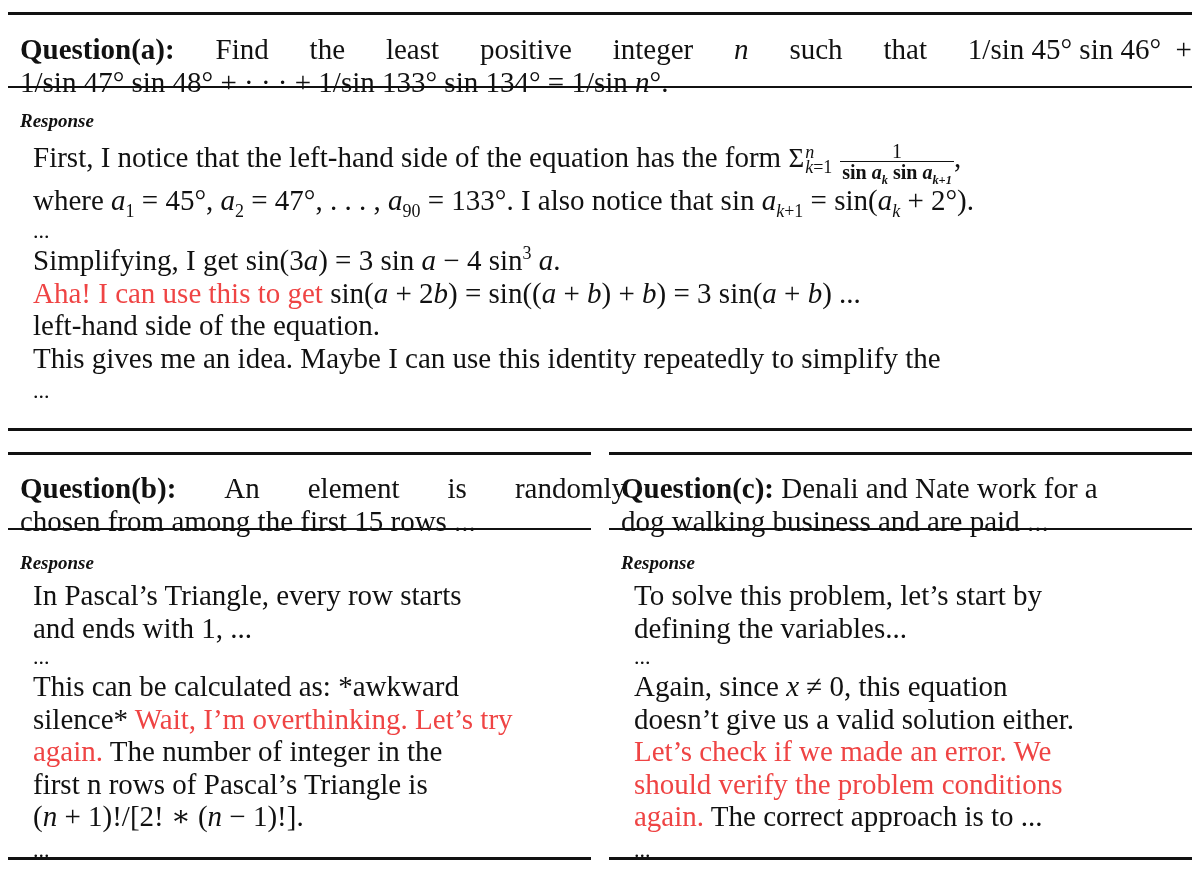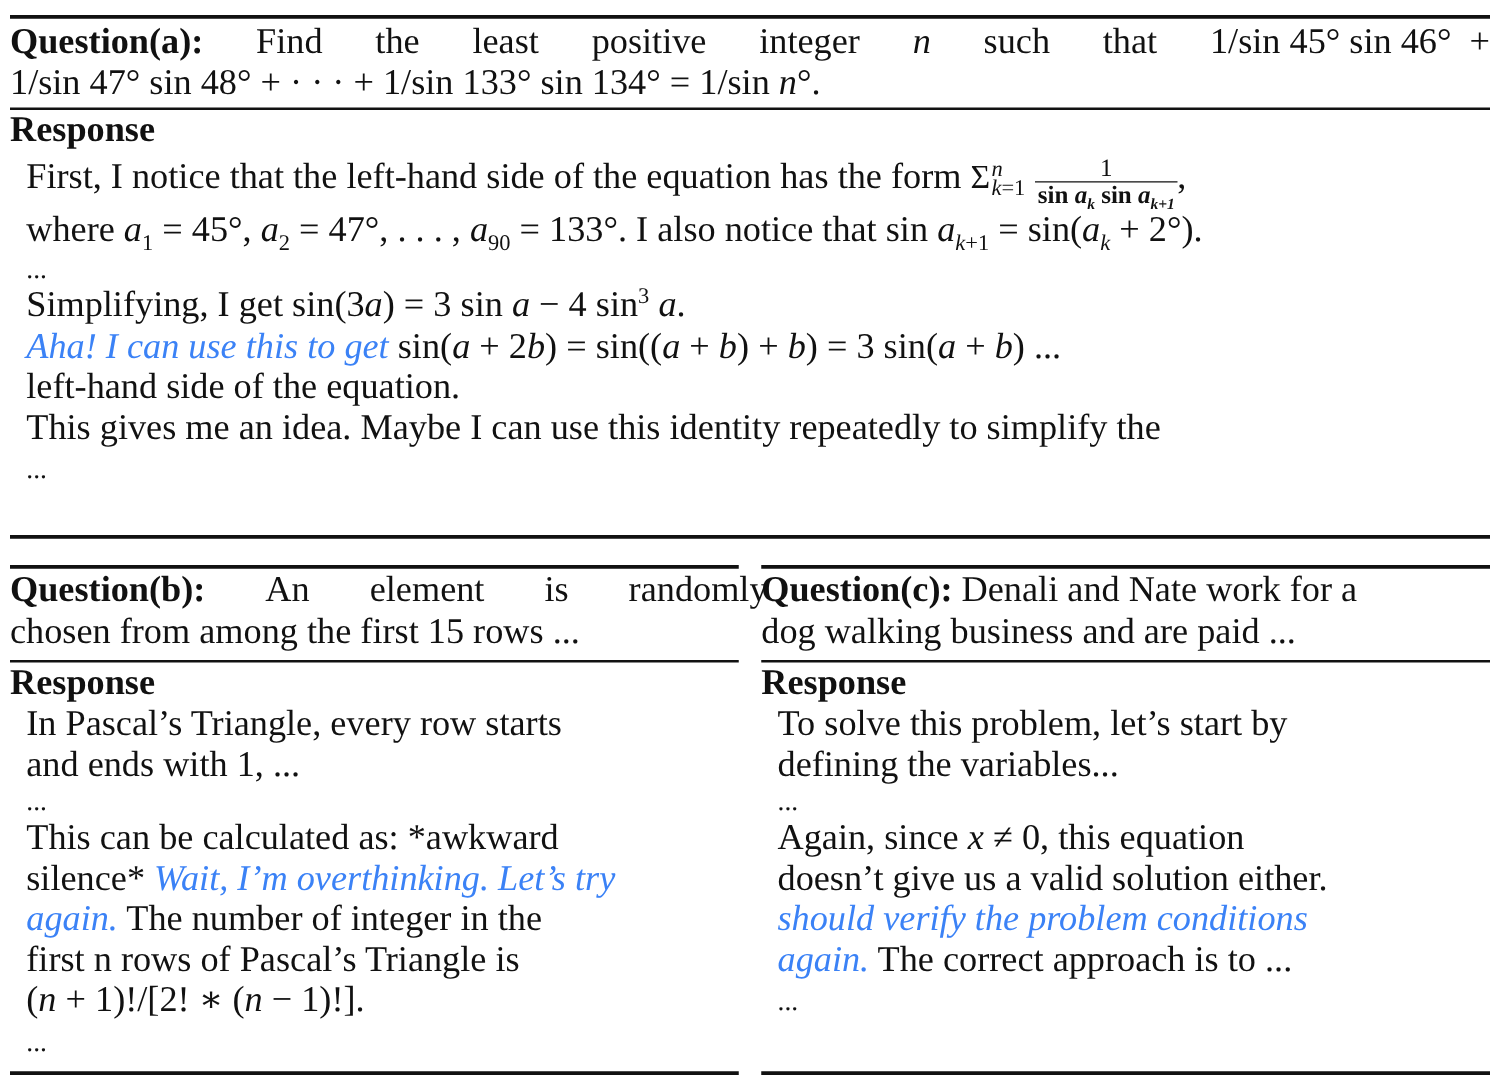--- a/index.html
+++ b/index.html
@@ -24,53 +24,54 @@
       left: 0;
       right: 0;
       height: 0;
       border-top: 3px solid #111111;
     }
     .rule.thin {
       border-top-width: 2.5px;
     }
     .q-block, .r-block {
       position: absolute;
-      left: 0;
+      left: 12px;
       right: 0;
+      margin-top: 16px;
     }
     .q-text {
       font-size: 29px;
       line-height: 33px;
       text-align: justify;
       text-align-last: left;
     }
     .q-label, .r-label {
       font-weight: bold;
     }
     .r-label {
-      font-size: 29px;
+      font-size: 19px;
       line-height: 33px;
+      font-style: italic;
     }
     .r-body {
       font-size: 29px;
       line-height: 32.5px;
       padding-left: 13px;
     }
     .line {
       display: block;
       white-space: nowrap;
     }
     .dots {
       display: block;
       font-size: 22px;
       line-height: 26px;
     }
     .red {
-      color: #3b82f6;
-      font-style: italic;
+      color: #ef4444;
     }
     .math i {
       font-style: italic;
     }
     sub, sup {
       font-size: 62%;
       line-height: 0;
     }
     .frac {
       display: inline-block;
@@ -194,20 +195,21 @@
   <div class="rule thin" style="top:88px;"></div>
 
   <div class="r-block" style="top:90px;">
     <div class="r-label">Response</div>
     <div class="r-body">
       <span class="line">To solve this problem, let’s start by</span>
       <span class="line">defining the variables...</span>
       <span class="dots">...</span>
       <span class="line math">Again, since <i>x</i> ≠ 0, this equation</span>
       <span class="line">doesn’t give us a valid solution either.</span>
+      <span class="line red">Let’s check if we made an error. We</span>
       <span class="line red">should verify the problem conditions</span>
       <span class="line"><span class="red">again.</span> <span>The correct approach is to ...</span></span>
       <span class="dots" style="margin-top:4px;">...</span>
     </div>
   </div>
 
   <div class="rule" style="top:417px;"></div>
 </div>
 
 </body></html>

